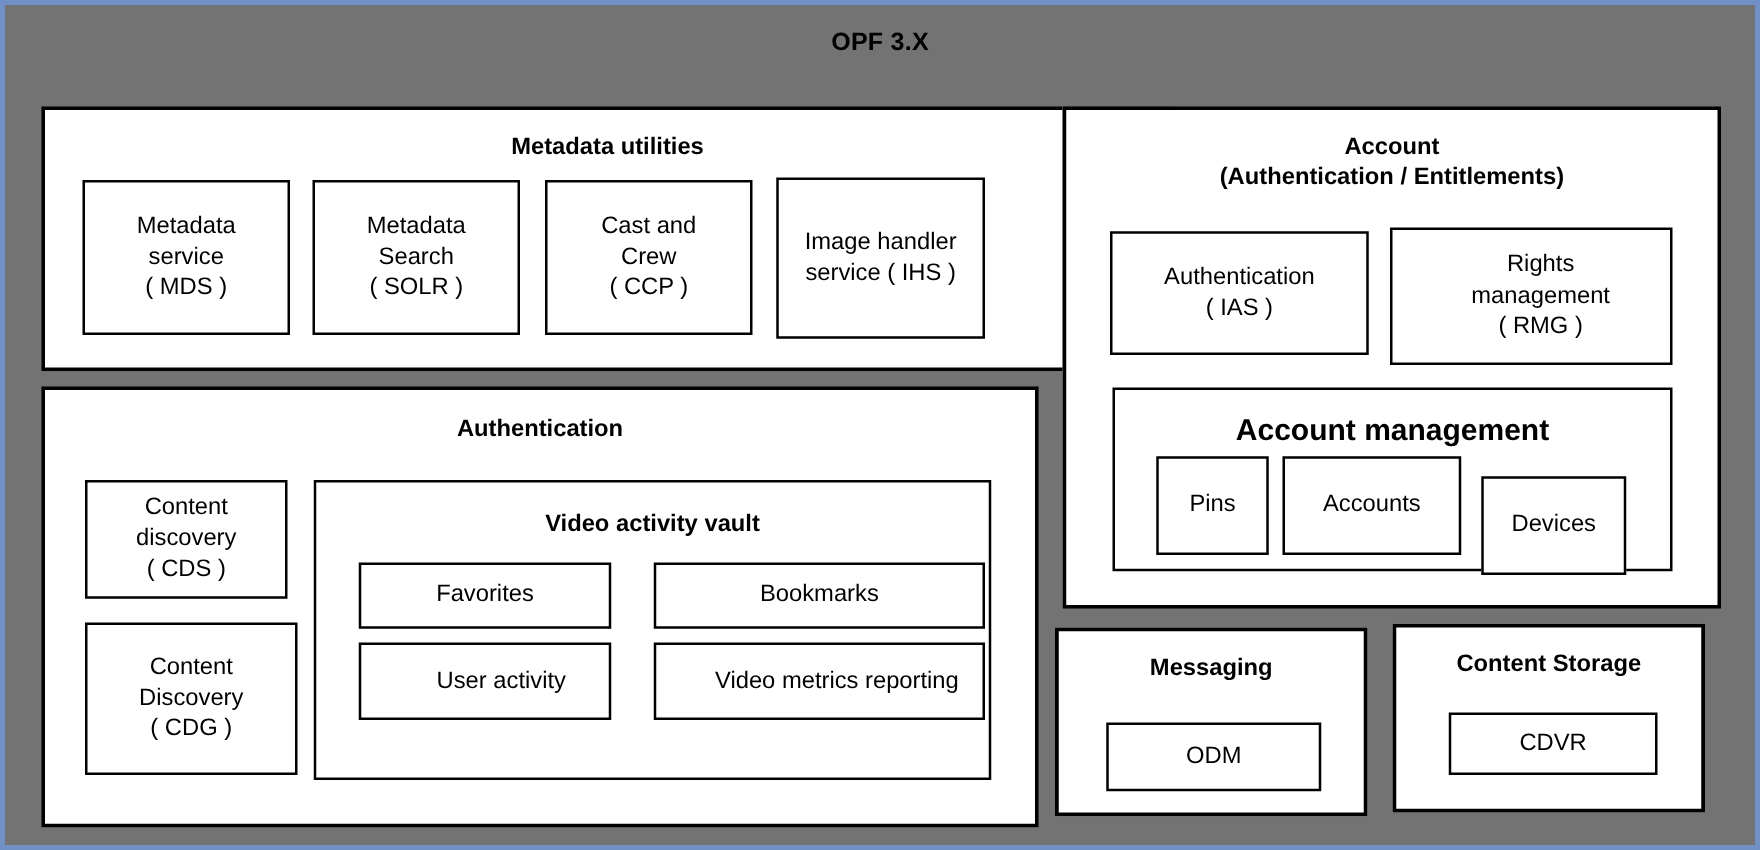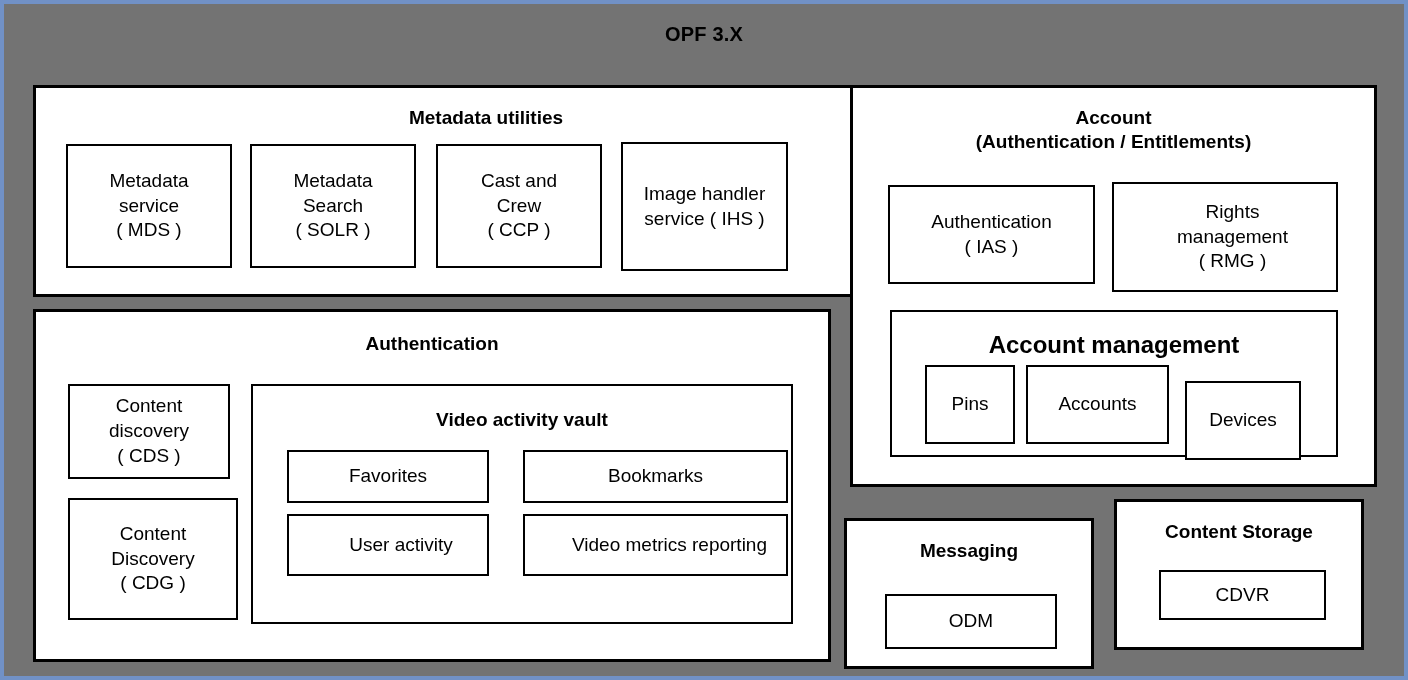--- a/index.html
+++ b/index.html
@@ -124,21 +124,21 @@
 
     <div class="box thin" style="left:37px; top:222px; width:448px; height:147px;">
       <div class="grp-title plain" style="top:18px;">Account management</div>
 
       <div class="leaf" style="left:33px; top:53px; width:90px; height:79px;">Pins</div>
       <div class="leaf" style="left:134px; top:53px; width:143px; height:79px;">Accounts</div>
       <div class="leaf" style="left:293px; top:53px; width:116px; height:79px;margin-top:16px;">Devices</div>
     </div>
   </div>
 
-  <div class="box" style="left:840px; top:498px; width:250px; height:151px;margin-top:16px;">
+  <div class="box" style="left:840px; top:498px; width:250px; height:151px;">
     <div class="grp-title" style="top:18px;">Messaging</div>
     <div class="leaf" style="left:38px; top:73px; width:172px; height:55px;text-align:center;">ODM</div>
   </div>
 
   <div class="box" style="left:1110px; top:495px; width:250px; height:151px;padding-left:16px;">
     <div class="grp-title" style="top:18px;">Content Storage</div>
     <div class="leaf" style="left:42px; top:68px; width:167px; height:50px;">CDVR</div>
   </div>
 
 </div>

